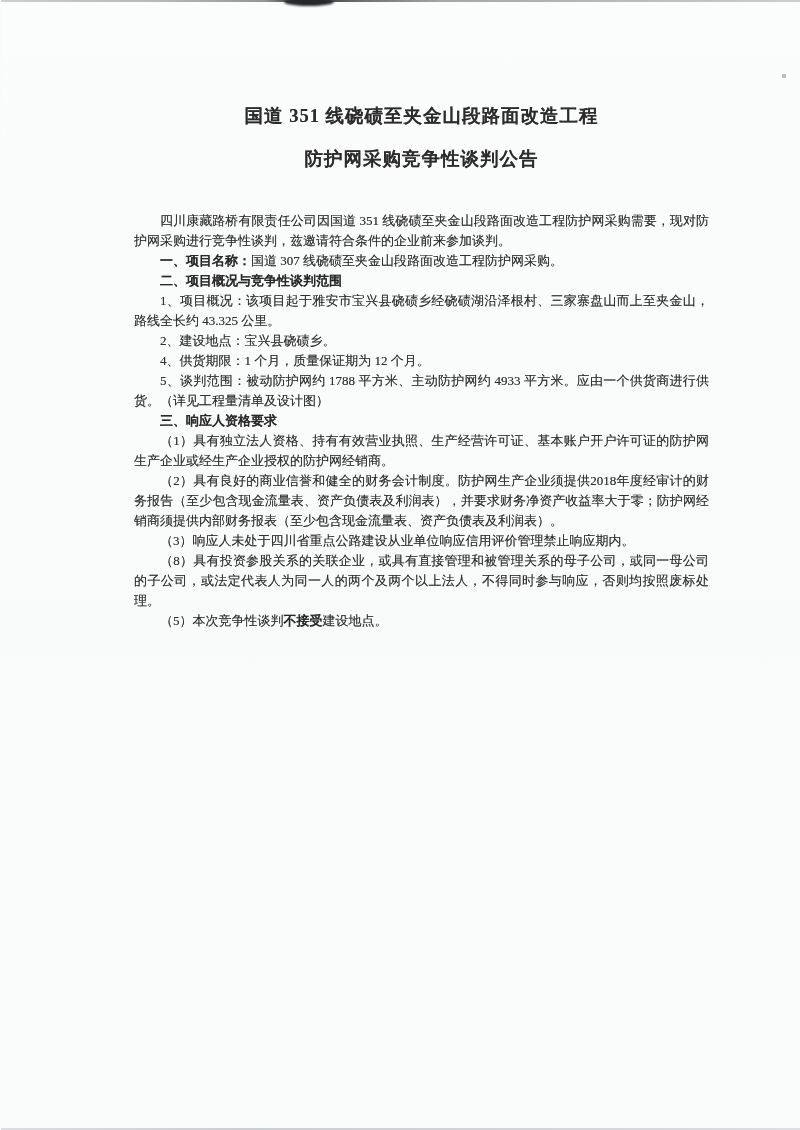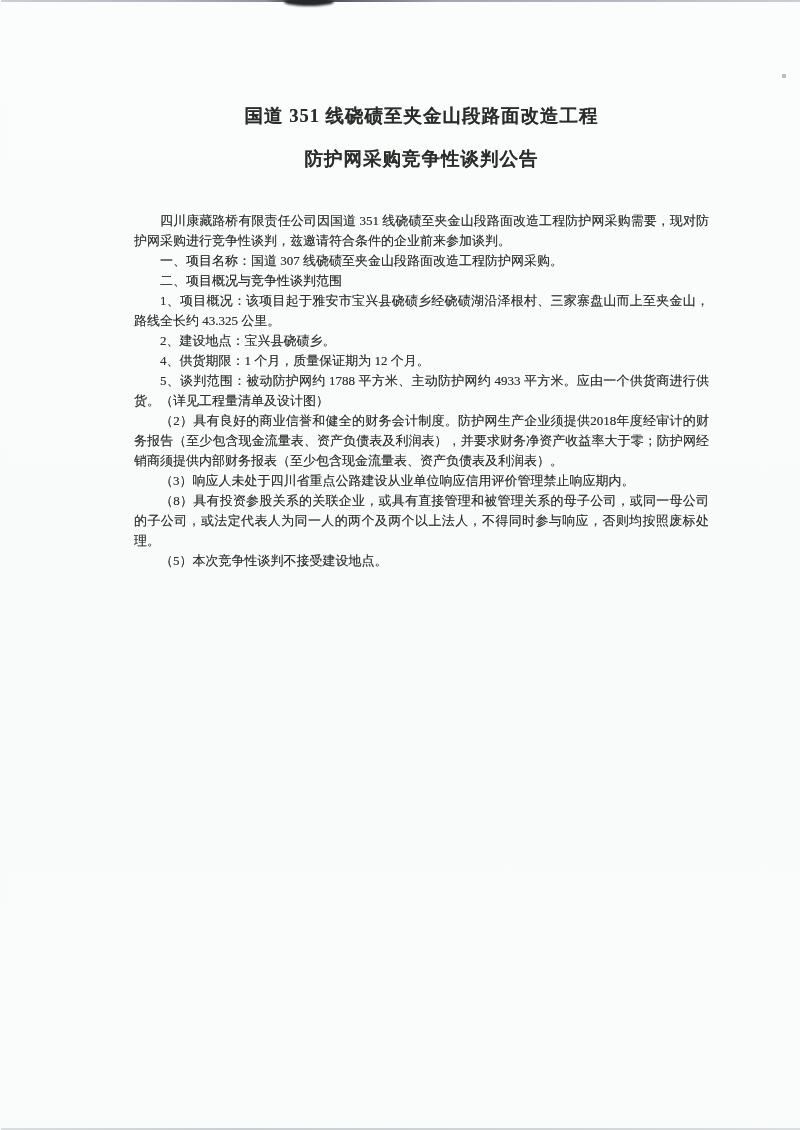--- a/index.html
+++ b/index.html
@@ -75,21 +75,21 @@
     margin-top: 39px;
     font-size: 13px;
     line-height: 20px;
     text-align: justify;
   }
   .para {
     margin: 0;
     text-indent: 2em;
   }
   .bold {
-    font-weight: 400;
+    font-weight: 700;
     color: #292928;
   }
 </style>
 </head>
 <body>
 
 <div class="page">
   <div class="scan-top-line"></div>
   <div class="scan-top-blob"></div>
   <div class="scan-speck"></div>
@@ -104,21 +104,23 @@
 
       <p class="para"><span class="bold">一、项目名称：</span><span>国道 307 线硗碛至夹金山段路面改造工程防护网采购。</span></p>
 
       <p class="para bold">二、项目概况与竞争性谈判范围</p>
 
       <p class="para">1、项目概况：该项目起于雅安市宝兴县硗碛乡经硗碛湖沿泽根村、三家寨盘山而上至夹金山，路线全长约 43.325 公里。</p>
       <p class="para">2、建设地点：宝兴县硗碛乡。</p>
       <p class="para">4、供货期限：1 个月，质量保证期为 12 个月。</p>
       <p class="para">5、谈判范围：被动防护网约 1788 平方米、主动防护网约 4933 平方米。应由一个供货商进行供货。（详见工程量清单及设计图）</p>
 
+      <p class="para bold">三、响应人资格要求</p>
 
+      <p class="para">（1）具有独立法人资格、持有有效营业执照、生产经营许可证、基本账户开户许可证的防护网生产企业或经生产企业授权的防护网经销商。</p>
       <p class="para">（2）具有良好的商业信誉和健全的财务会计制度。防护网生产企业须提供2018年度经审计的财务报告（至少包含现金流量表、资产负债表及利润表），并要求财务净资产收益率大于零；防护网经销商须提供内部财务报表（至少包含现金流量表、资产负债表及利润表）。</p>
       <p class="para">（3）响应人未处于四川省重点公路建设从业单位响应信用评价管理禁止响应期内。</p>
       <p class="para">（8）具有投资参股关系的关联企业，或具有直接管理和被管理关系的母子公司，或同一母公司的子公司，或法定代表人为同一人的两个及两个以上法人，不得同时参与响应，否则均按照废标处理。</p>
 
       <p class="para"><span>（5）本次竞争性谈判</span><span class="bold">不接受</span><span>建设地点。</span></p>
 
     </div>
   </div>
 </div>
 

